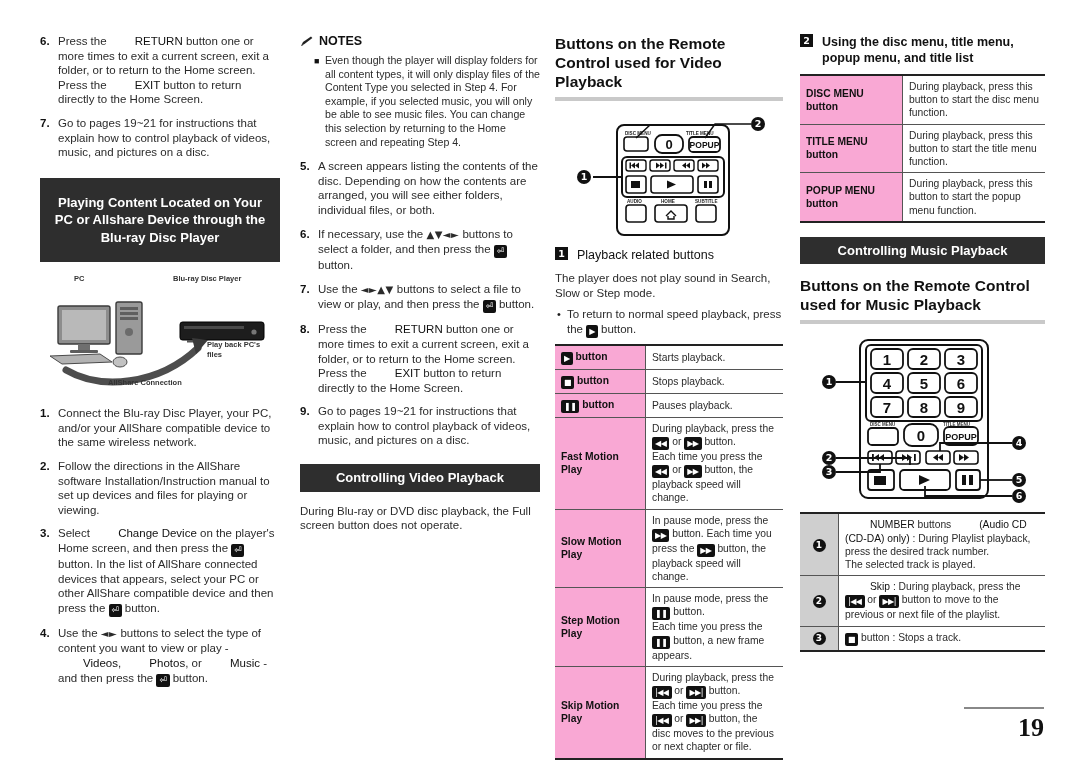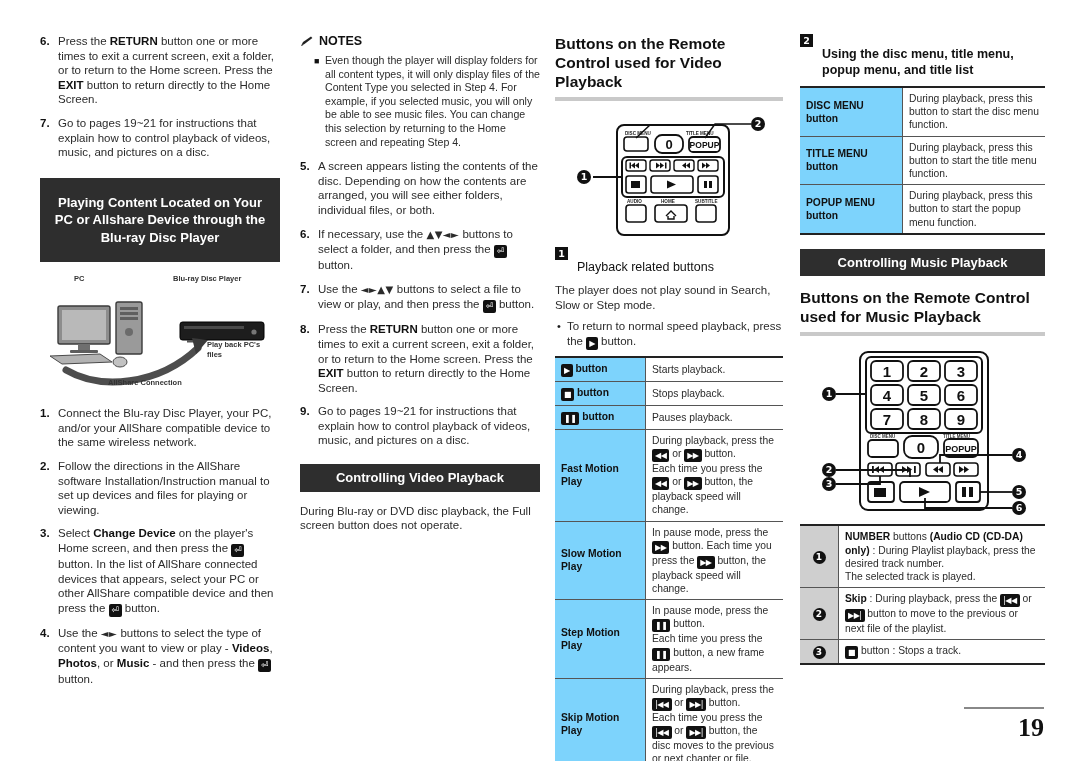--- a/index.html
+++ b/index.html
@@ -18,21 +18,21 @@
   #col4{left:800px;width:245px;}
 
   
   .steps{margin:0;padding:0;list-style:none;}
   .step{display:flex;margin-bottom:9px;}
   .step-num{
     flex:0 0 18px;font-weight:bold;font-size:11.5px;line-height:14.6px;
     color:#111;
   }
   .step-txt{flex:1;font-size:11.5px;line-height:14.6px;color:#2b2b2b;}
-  .b{font-weight:bold;color:#111;}
+  .b{font-weight:normal;color:#111;margin-left:25px;}
 
   
   .bar{
     background:#2e2e2e;color:#fff;text-align:center;font-weight:bold;
     font-size:13px;line-height:17.5px;padding:16px 8px;margin:14px 0 12px 0;
   }
   .bar.tight{padding:5px 8px;}
 
   
   .head2{
@@ -67,21 +67,21 @@
 
   
   table{border-collapse:collapse;width:100%;}
   .tbl{border-top:2.2px solid #222;border-bottom:2.2px solid #222;}
   .tbl td{
     border-bottom:1.3px solid #555;padding:4px 6px;
     font-size:10.3px;line-height:13.2px;color:#2b2b2b;vertical-align:middle;
   }
   .tbl tr:last-child td{border-bottom:none;}
   .tbl td.lab{
-    background:#7dd3fc;color:#111;font-weight:bold;width:78px;
+    background:#f9a8d4;color:#111;font-weight:bold;width:78px;
     border-right:1.3px solid #555;
   }
   .tbl td.lab.w90{width:90px;}
   .tbl td.num{
     background:#cfcfcf;width:26px;text-align:center;
     border-right:1.3px solid #555;
   }
   .cnum{
     display:inline-block;width:13px;height:13px;border-radius:50%;
     background:#111;color:#fff;font-size:9px;line-height:13px;
@@ -89,21 +89,21 @@
   }
   .sqnum{
     display:inline-block;width:13px;height:13px;background:#111;color:#fff;
     font-size:9.5px;line-height:13px;text-align:center;font-weight:bold;
     font-family:"DejaVu Sans",sans-serif;vertical-align:-1px;
   }
 
   
   .callout-head{display:flex;gap:9px;margin-bottom:8px;}
   .callout-head .txt{
-    font-size:12.5px;line-height:16px;font-weight:bold;color:#111;flex:1;margin-top:12px;
+    font-size:12.5px;line-height:16px;font-weight:bold;color:#111;flex:1;
   }
 
   
   .fig-allshare{position:relative;height:118px;margin:4px 0 14px 0;}
   .fig-lbl{position:absolute;font-size:7.5px;font-weight:bold;color:#333;
     font-family:"Liberation Sans",sans-serif;}
 
   
   .fig-remote{position:relative;margin:0 0 8px 0;}
   .cnum-float{

